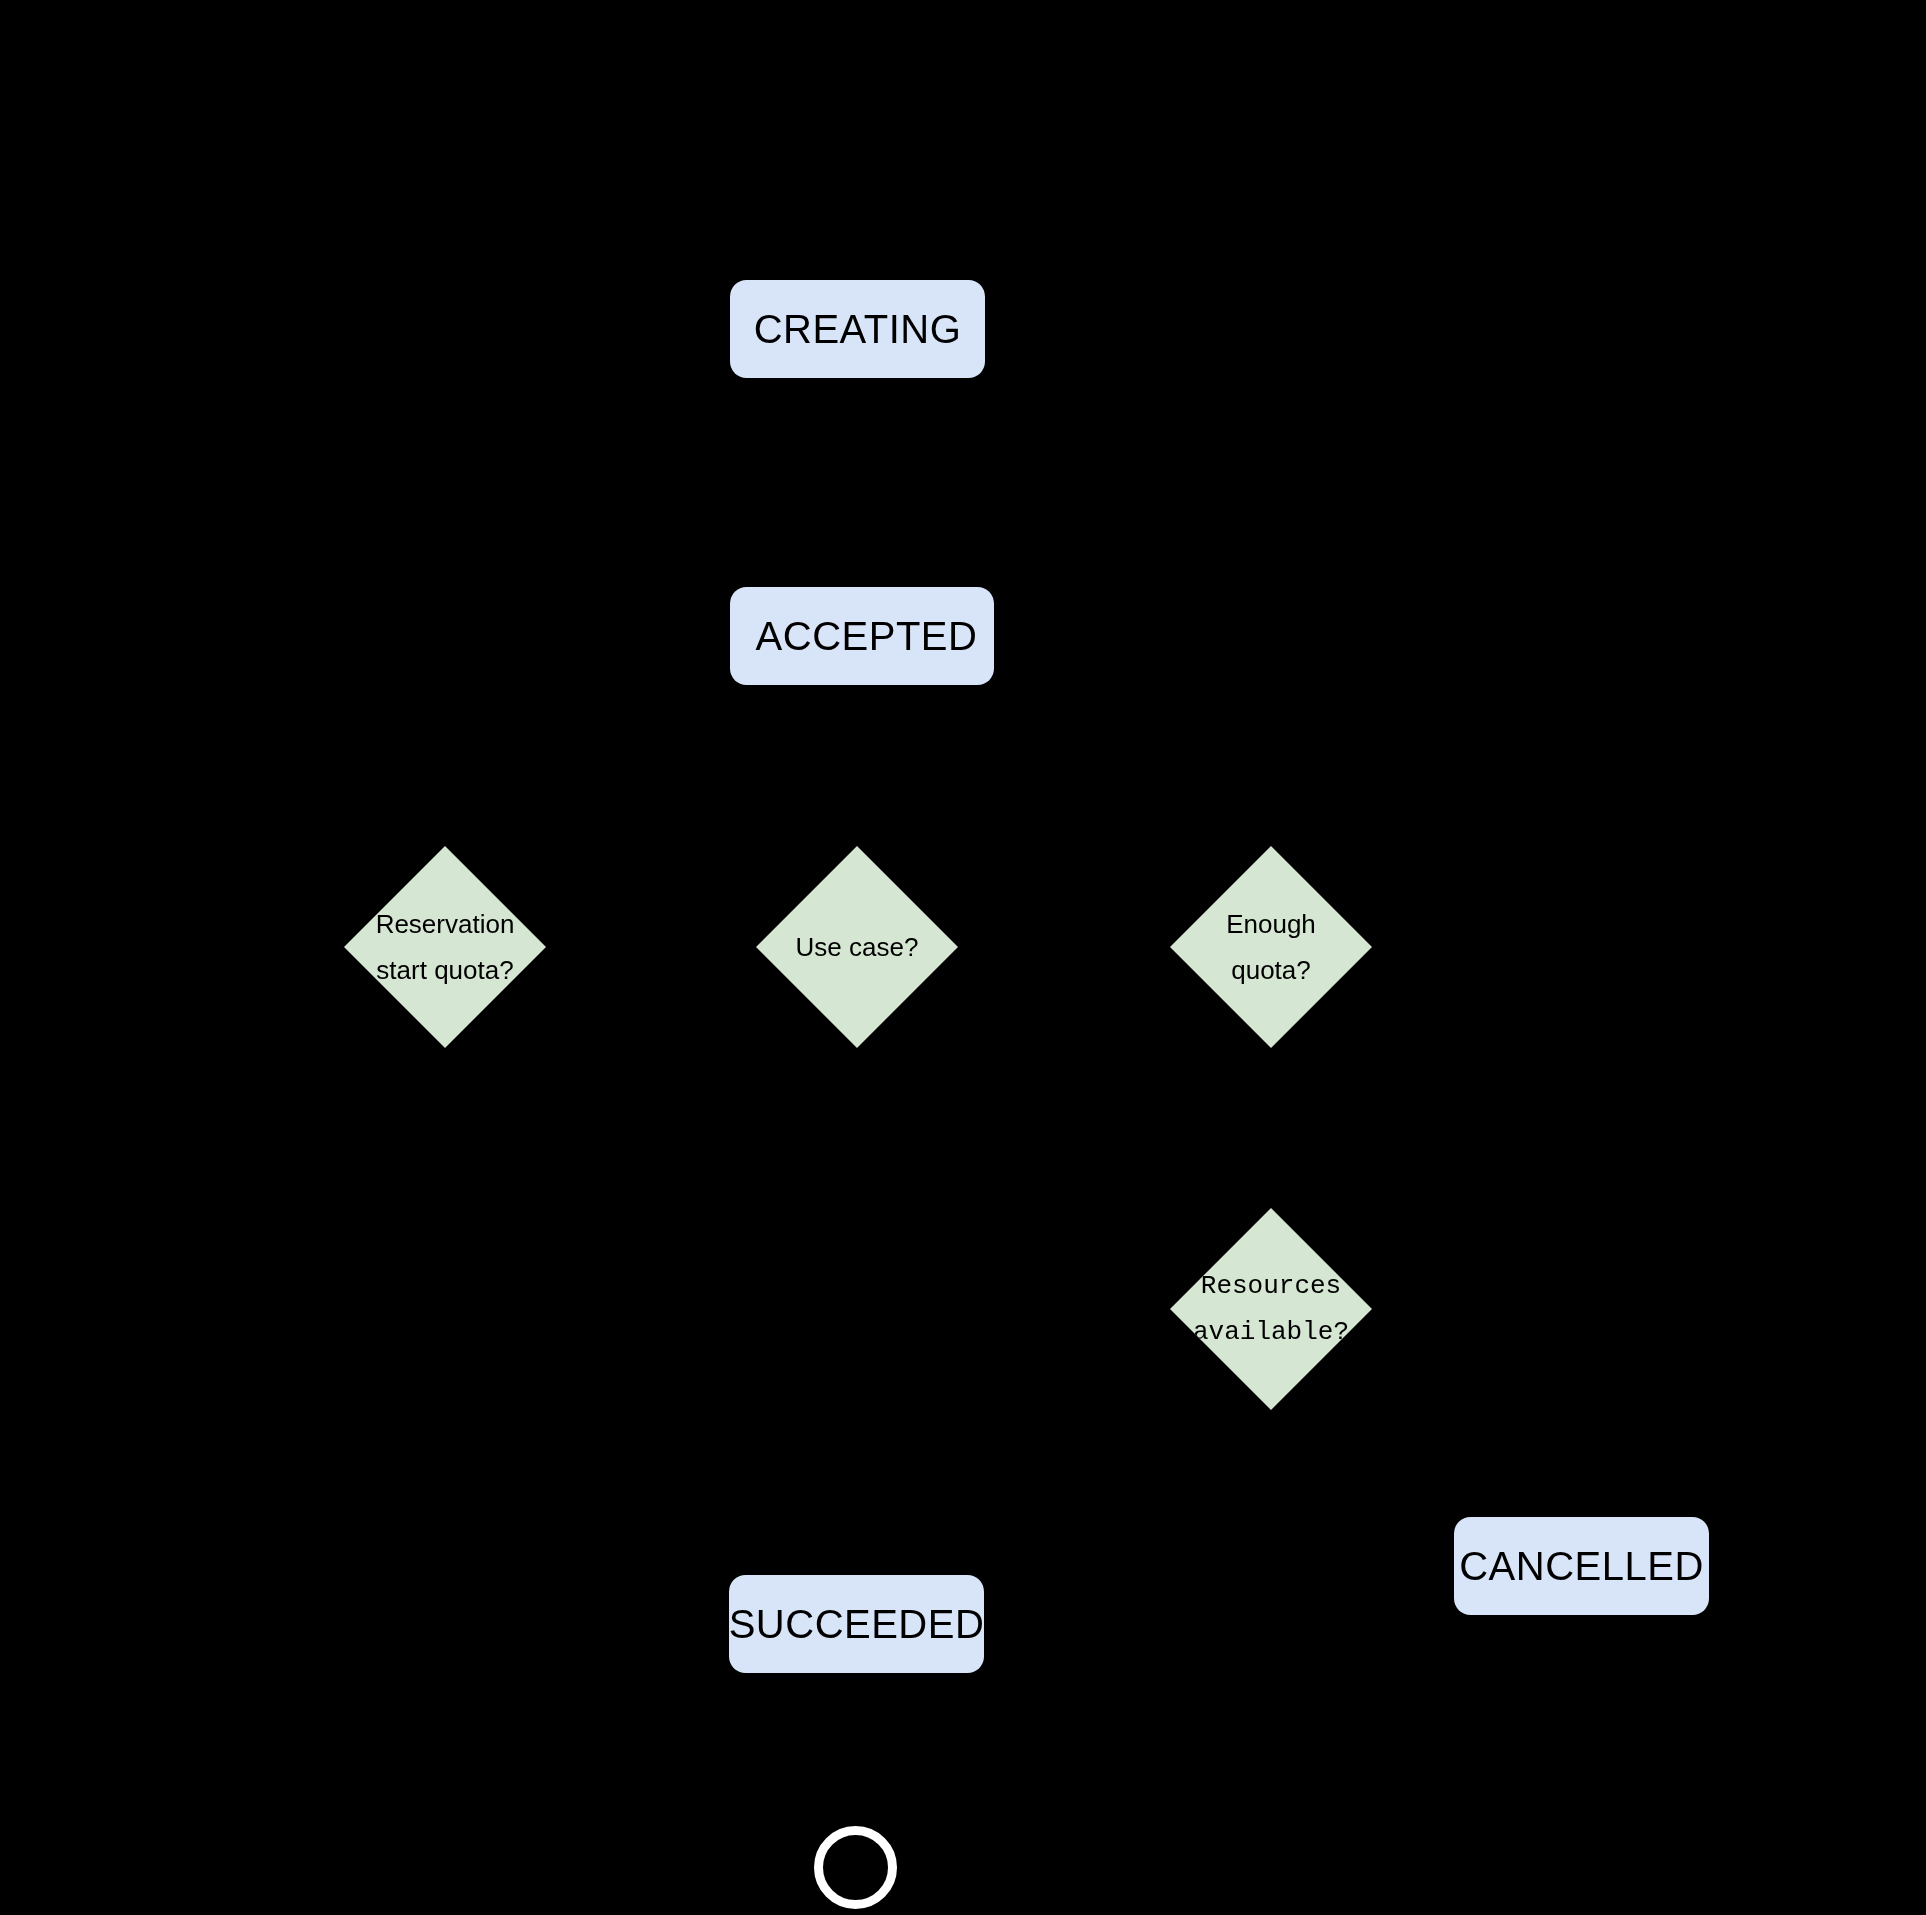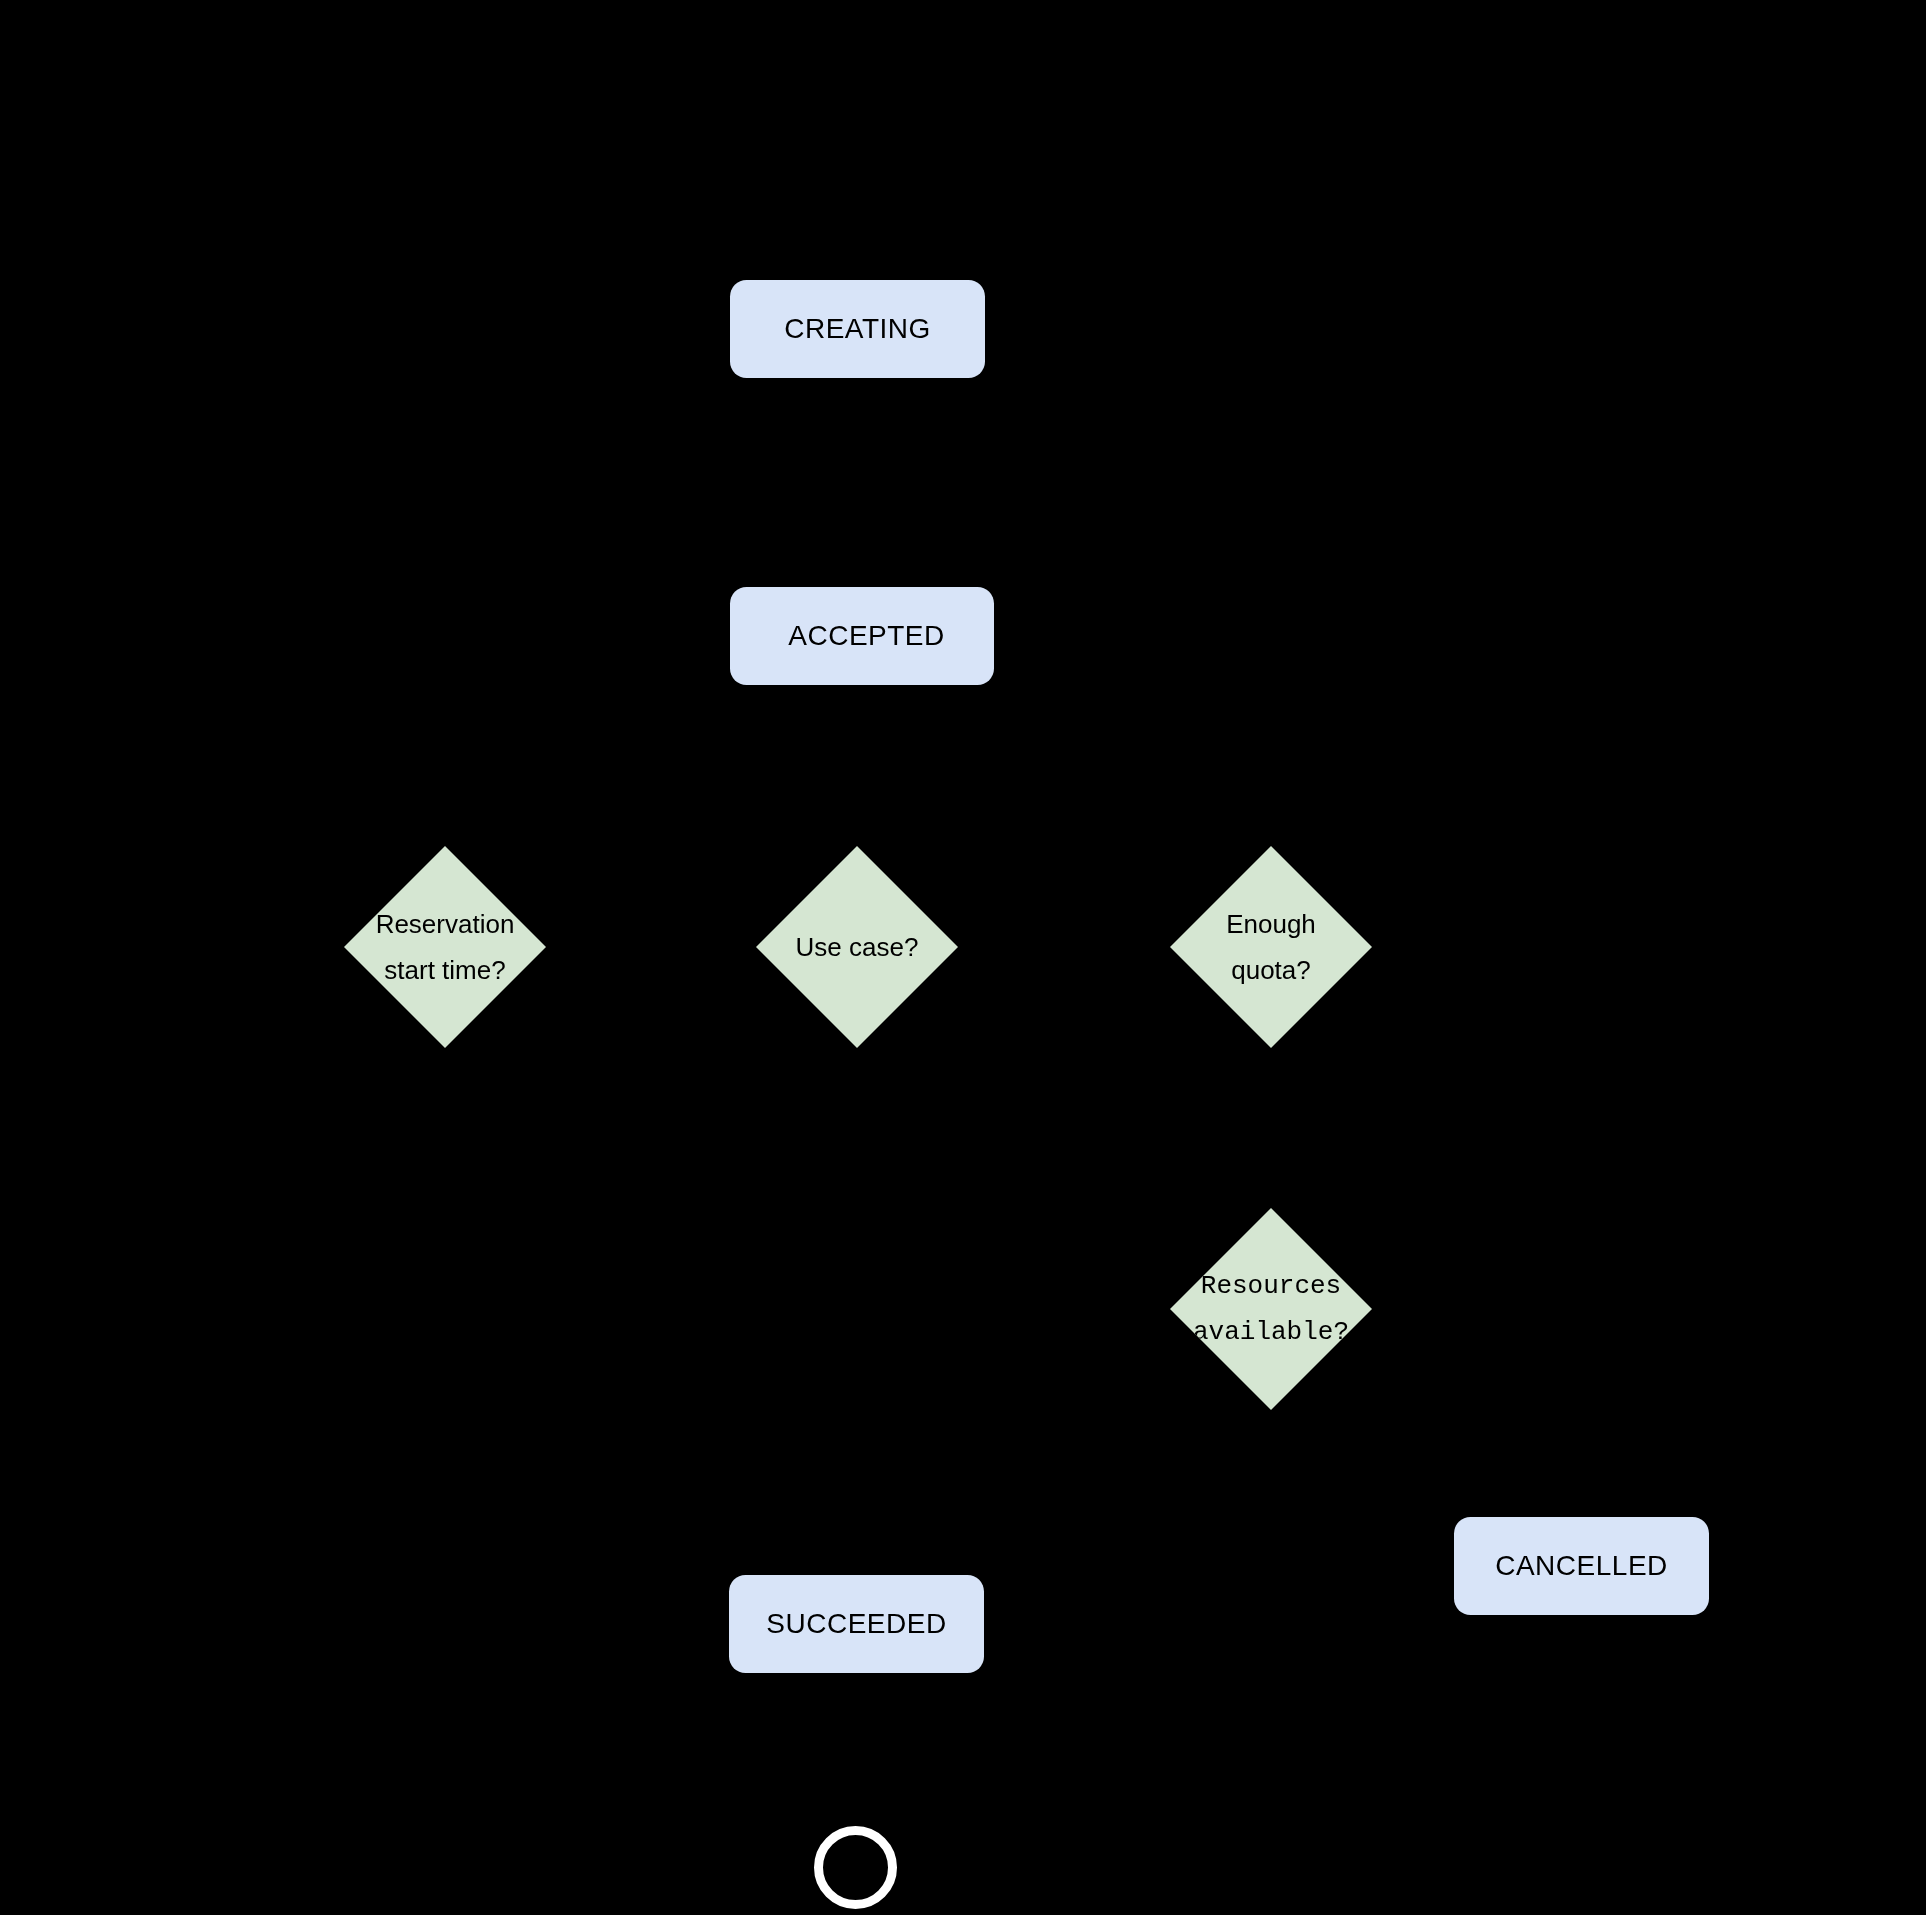--- a/index.html
+++ b/index.html
@@ -19,21 +19,21 @@
   
   .state {
     position: absolute;
     width: 255px;
     height: 98px;
     background: var(--state_fill, #D8E4F8);
     border-radius: 16.5px;
     display: flex;
     align-items: center;
     justify-content: center;
-    font-size: 28px;
+    font-size: 40px;
     letter-spacing: 0.5px;
     white-space: nowrap;
   }
   
   .decision {
     position: absolute;
     width: 202px;
     height: 202px;
     background: var(--decision_fill, #D5E6D2);
     clip-path: polygon(50% 0%, 100% 50%, 50% 100%, 0% 50%);
@@ -75,21 +75,21 @@
   <div class="state pos-creating">
     <span>CREATING</span>
   </div>
 
   <div class="state pos-accepted">
     <span>ACCEPTED</span>
   </div>
 
   <div class="decision pos-reservation">
     <span>Reservation</span>
-    <span>start time?</span>
+    <span>start quota?</span>
   </div>
 
   <div class="decision pos-quota">
     <span>Enough</span>
     <span>quota?</span>
   </div>
 
   <div class="decision pos-usecase">
     <span>Use case?</span>
   </div>

